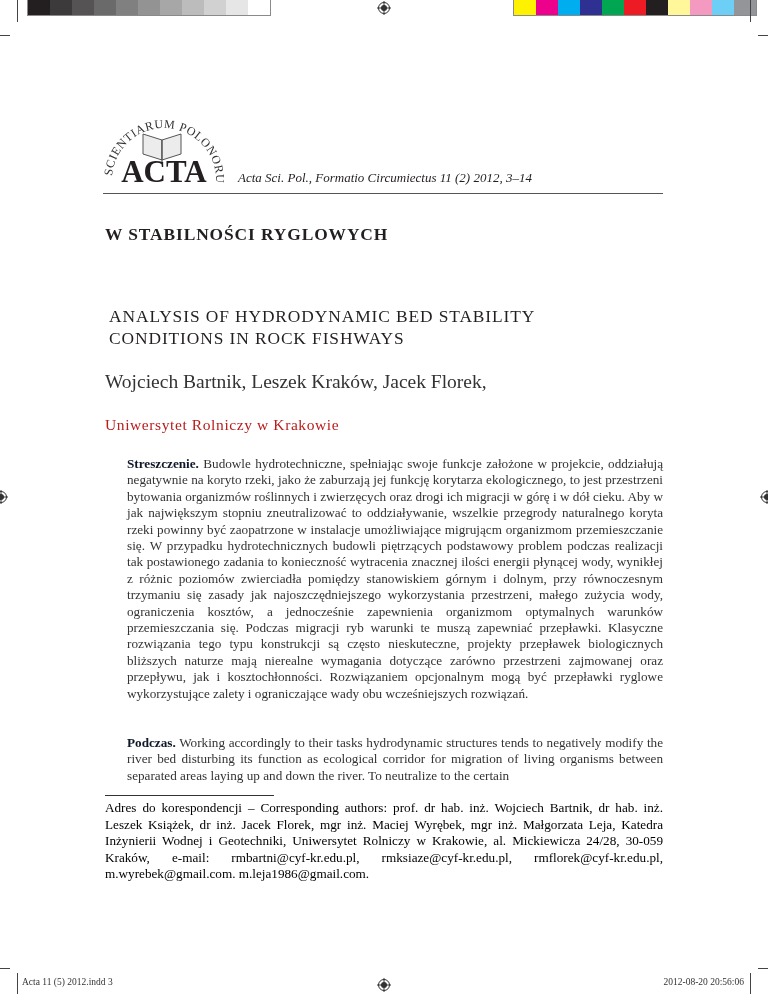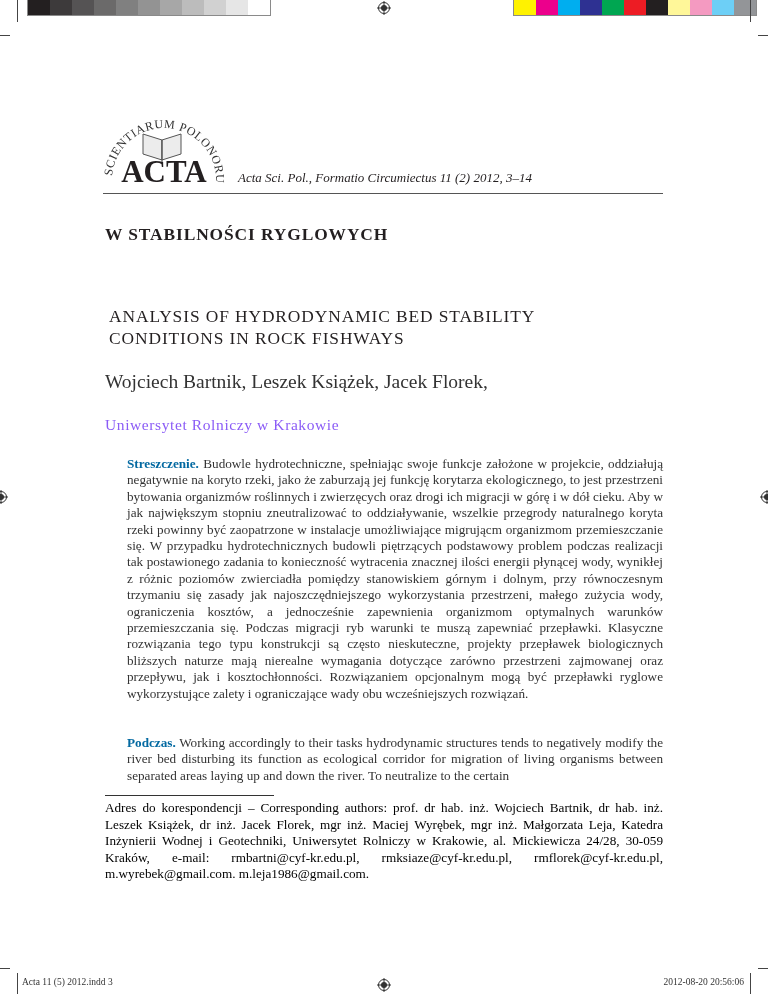--- a/index.html
+++ b/index.html
@@ -18,24 +18,24 @@
   .logo { position: absolute; left: 98px; top: 96px; width: 130px; height: 92px; }
   .journal-ref { position: absolute; left: 238px; top: 170px; font-style: italic; font-size: 13px; color: #231f20; white-space: nowrap; }
   .header-rule { position: absolute; left: 103px; top: 193px; width: 560px; height: 1px; background: #555; }
 
   
   .title-pl { position: absolute; left: 105px; top: 223px; font-weight: bold; font-size: 17.4px; line-height: 22px; letter-spacing: 0.9px; }
   .title-en { position: absolute; left: 109px; top: 305px; font-weight: normal; font-size: 17.4px; line-height: 22px; letter-spacing: 0.9px; }
   .title-line { display: block; white-space: nowrap; }
 
   .authors { position: absolute; left: 105px; top: 369px; font-size: 19.5px; line-height: 25px; color: #333; }
-  .affiliation { position: absolute; left: 105px; top: 416px; font-size: 15.5px; letter-spacing: 0.6px; color: #8b5cf6; }
+  .affiliation { position: absolute; left: 105px; top: 416px; font-size: 15.5px; letter-spacing: 0.6px; color: #b91c1c; }
 
   .abstract { position: absolute; left: 127px; width: 536px; font-size: 13.2px; line-height: 16.4px; text-align: justify; color: #333; }
-  .abstract b { color: #0369a1; }
+  .abstract b { color: #0f172a; }
   .abstract-pl { top: 456px; }
   .abstract-en { top: 735px; }
 
   .footnote-rule { position: absolute; left: 105px; top: 795px; width: 169px; height: 1px; background: #333; }
   .footnote { position: absolute; left: 105px; top: 800px; width: 558px; font-size: 13.2px; line-height: 16.6px; text-align: justify; color: #000000; }
 
   .slug-left { position: absolute; left: 22px; top: 977px; font-size: 9.5px; color: #333; white-space: nowrap; }
   .slug-right { position: absolute; right: 24px; top: 977px; font-size: 9.5px; color: #333; white-space: nowrap; }
 </style>
 </head>
@@ -122,21 +122,21 @@
 
 <div class="title-pl">
   <span class="title-line">W STABILNOŚCI RYGLOWYCH</span>
 </div>
 <div class="title-en">
   <span class="title-line">ANALYSIS OF HYDRODYNAMIC BED STABILITY</span>
   <span class="title-line">CONDITIONS IN ROCK FISHWAYS</span>
 </div>
 
 <div class="authors">
-  <span class="title-line">Wojciech Bartnik, Leszek Książek, Jacek Florek,</span>
+  <span class="title-line">Wojciech Bartnik, Leszek Kraków, Jacek Florek,</span>
 </div>
 <div class="affiliation">Uniwersytet Rolniczy w Krakowie</div>
 
 <div class="abstract abstract-pl">
   <b>Streszczenie.</b>
   <span>Budowle hydrotechniczne, spełniając swoje funkcje założone w projekcie, oddziałują negatywnie na koryto rzeki, jako że zaburzają jej funkcję korytarza ekologicznego, to jest przestrzeni bytowania organizmów roślinnych i zwierzęcych oraz drogi ich migracji w górę i w dół cieku. Aby w jak największym stopniu zneutralizować to oddziaływanie, wszelkie przegrody naturalnego koryta rzeki powinny być zaopatrzone w instalacje umożliwiające migrującm organizmom przemieszczanie się. W przypadku hydrotechnicznych budowli piętrzących podstawowy problem podczas realizacji tak postawionego zadania to konieczność wytracenia znacznej ilości energii płynącej wody, wynikłej z różnic poziomów zwierciadła pomiędzy stanowiskiem górnym i dolnym, przy równoczesnym trzymaniu się zasady jak najoszczędniejszego wykorzystania przestrzeni, małego zużycia wody, ograniczenia kosztów, a jednocześnie zapewnienia organizmom optymalnych warunków przemieszczania się. Podczas migracji ryb warunki te muszą zapewniać przepławki. Klasyczne rozwiązania tego typu konstrukcji są często nieskuteczne, projekty przepławek biologicznych bliższych naturze mają nierealne wymagania dotyczące zarówno przestrzeni zajmowanej oraz przepływu, jak i kosztochłonności. Rozwiązaniem opcjonalnym mogą być przepławki ryglowe wykorzystujące zalety i ograniczające wady obu wcześniejszych rozwiązań.</span>
 </div>
 <div class="abstract abstract-en">
   <b>Podczas.</b>
   <span>Working accordingly to their tasks hydrodynamic structures tends to negatively modify the river bed disturbing its function as ecological corridor for migration of living organisms between separated areas laying up and down the river. To neutralize to the certain</span>

